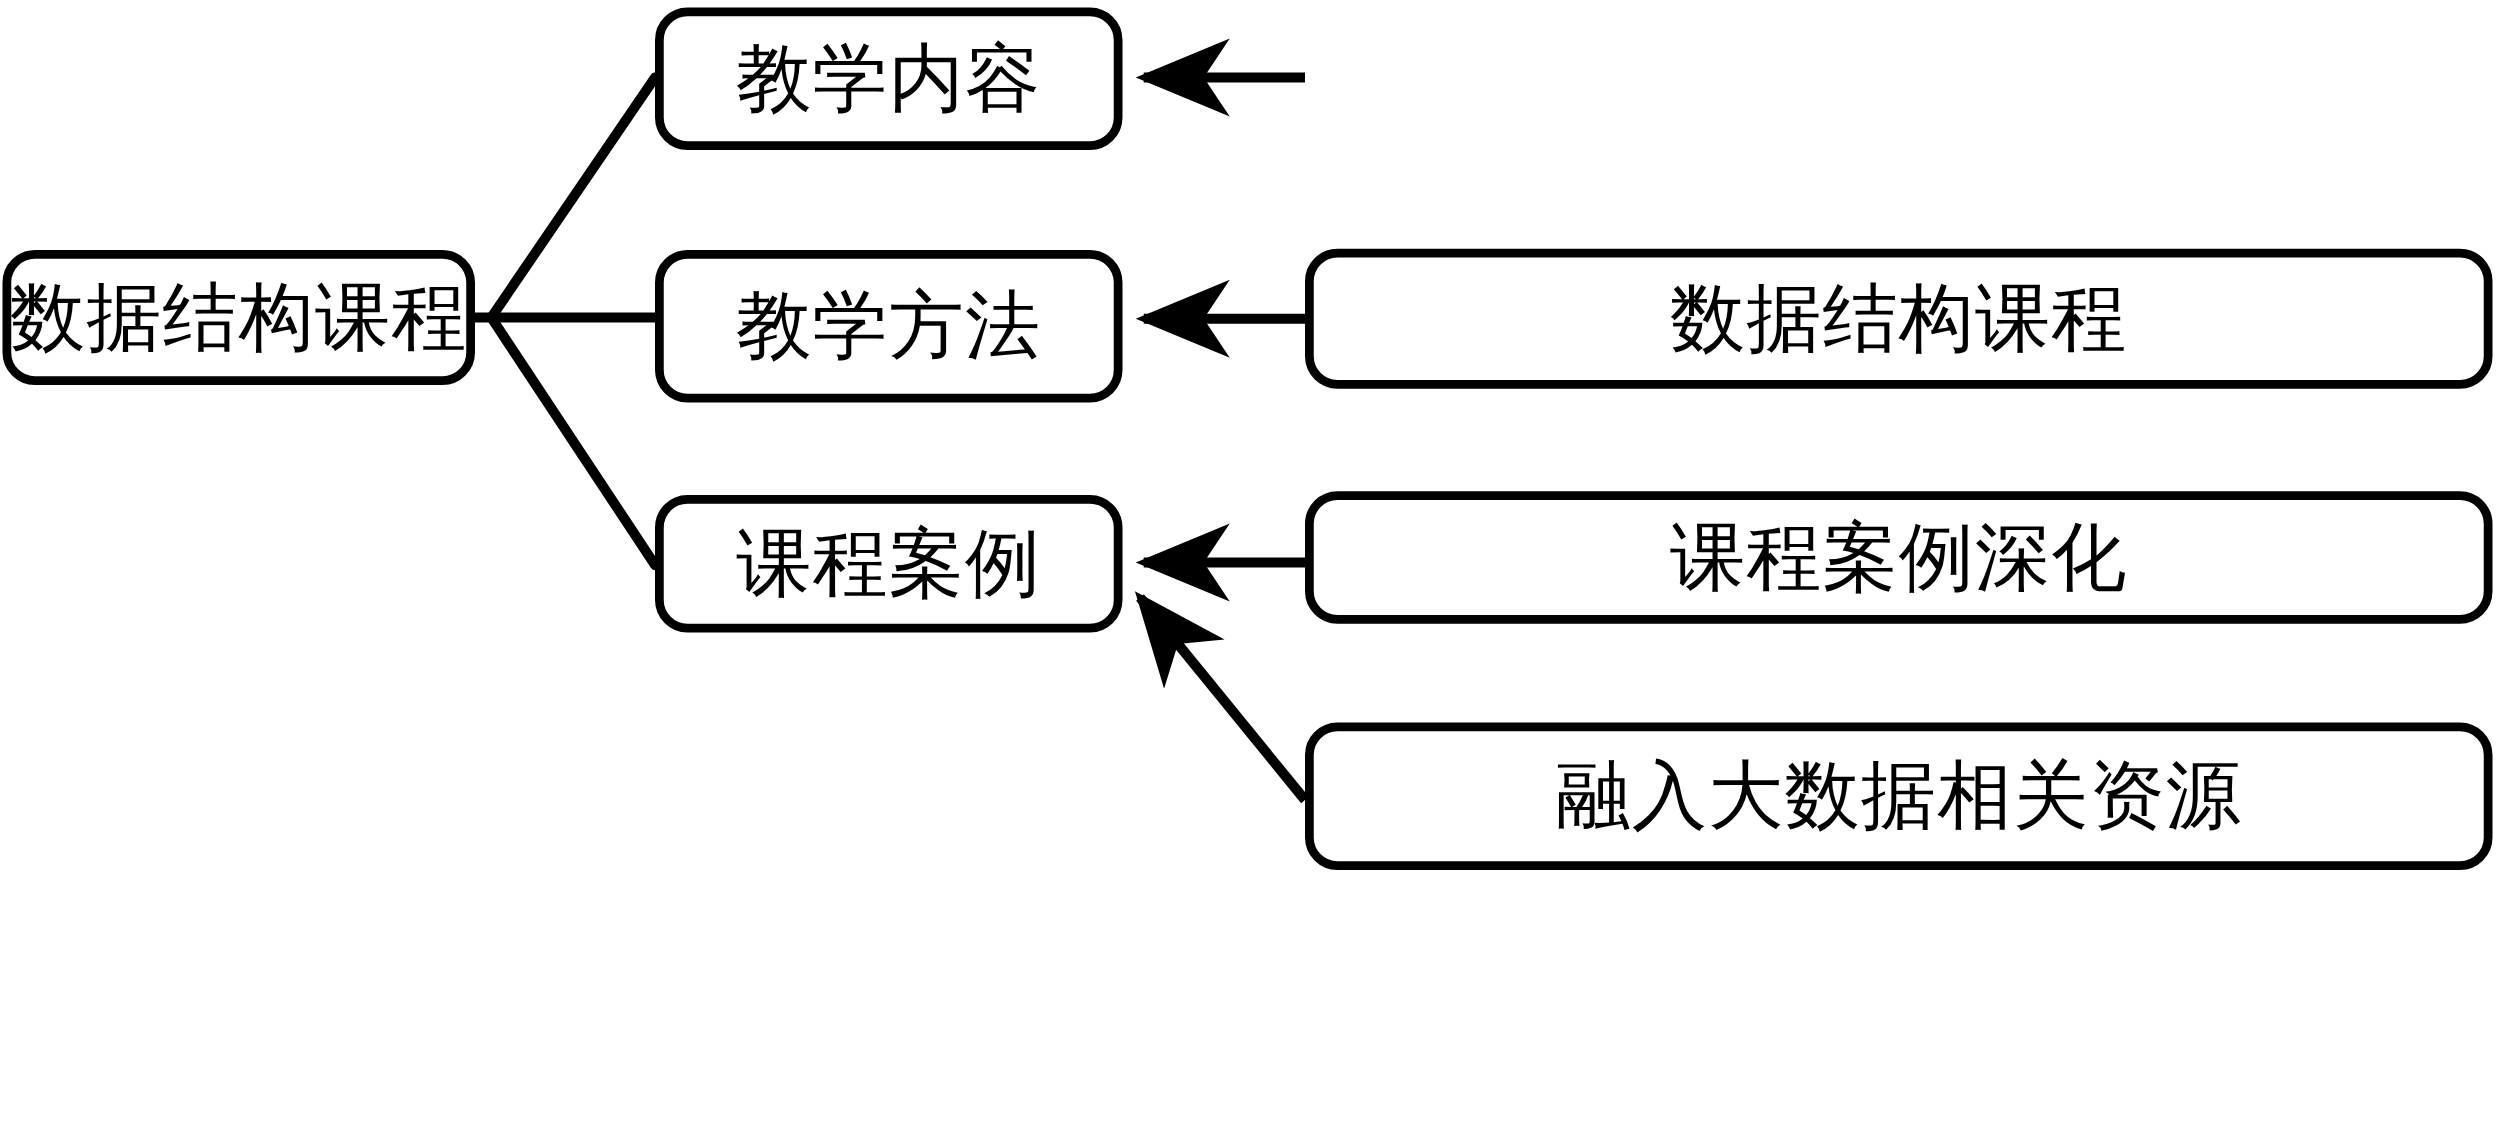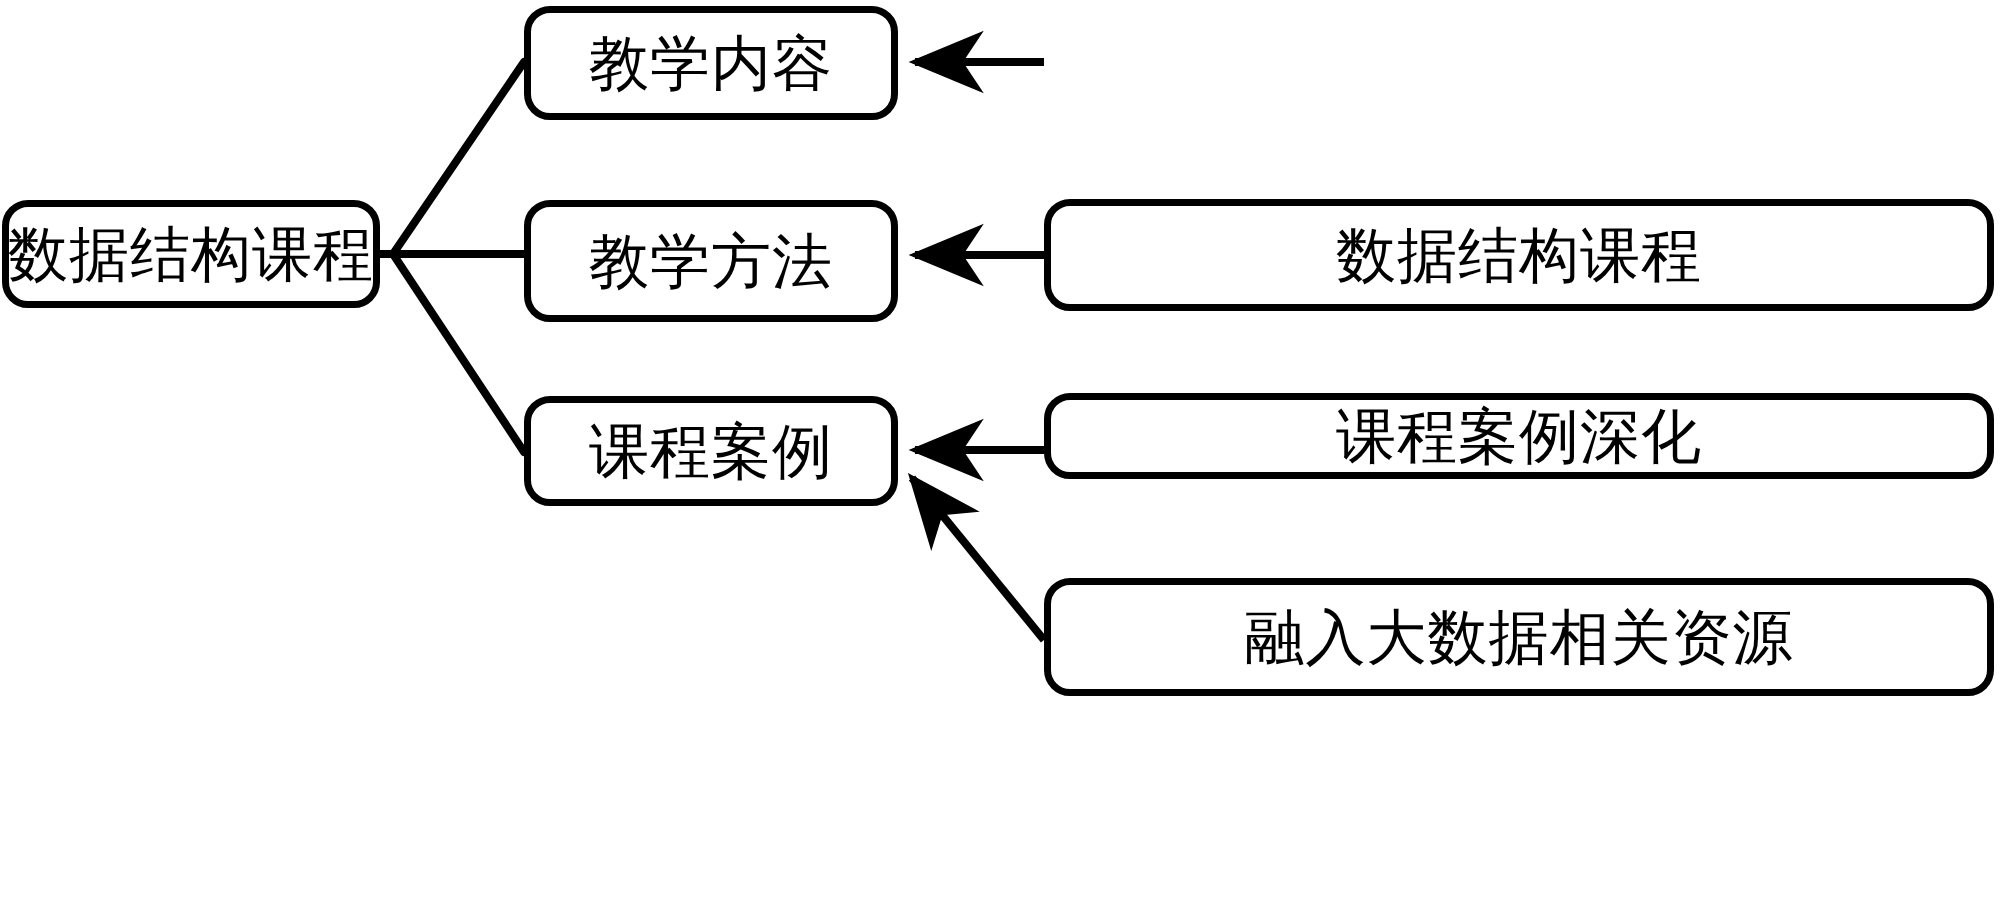--- a/index.html
+++ b/index.html
@@ -77,21 +77,21 @@
   #node-knowledge {
     left: 1044px;
     top: 199px;
     width: 950px;
     height: 112px;
   }
   #node-deepen {
     left: 1044px;
     top: 393px;
     width: 950px;
-    height: 86px;
+    height: 106px;
   }
   #node-apply {
     left: 1044px;
     top: 578px;
     width: 950px;
     height: 118px;
   }
 </style>
 </head>
 <body>

